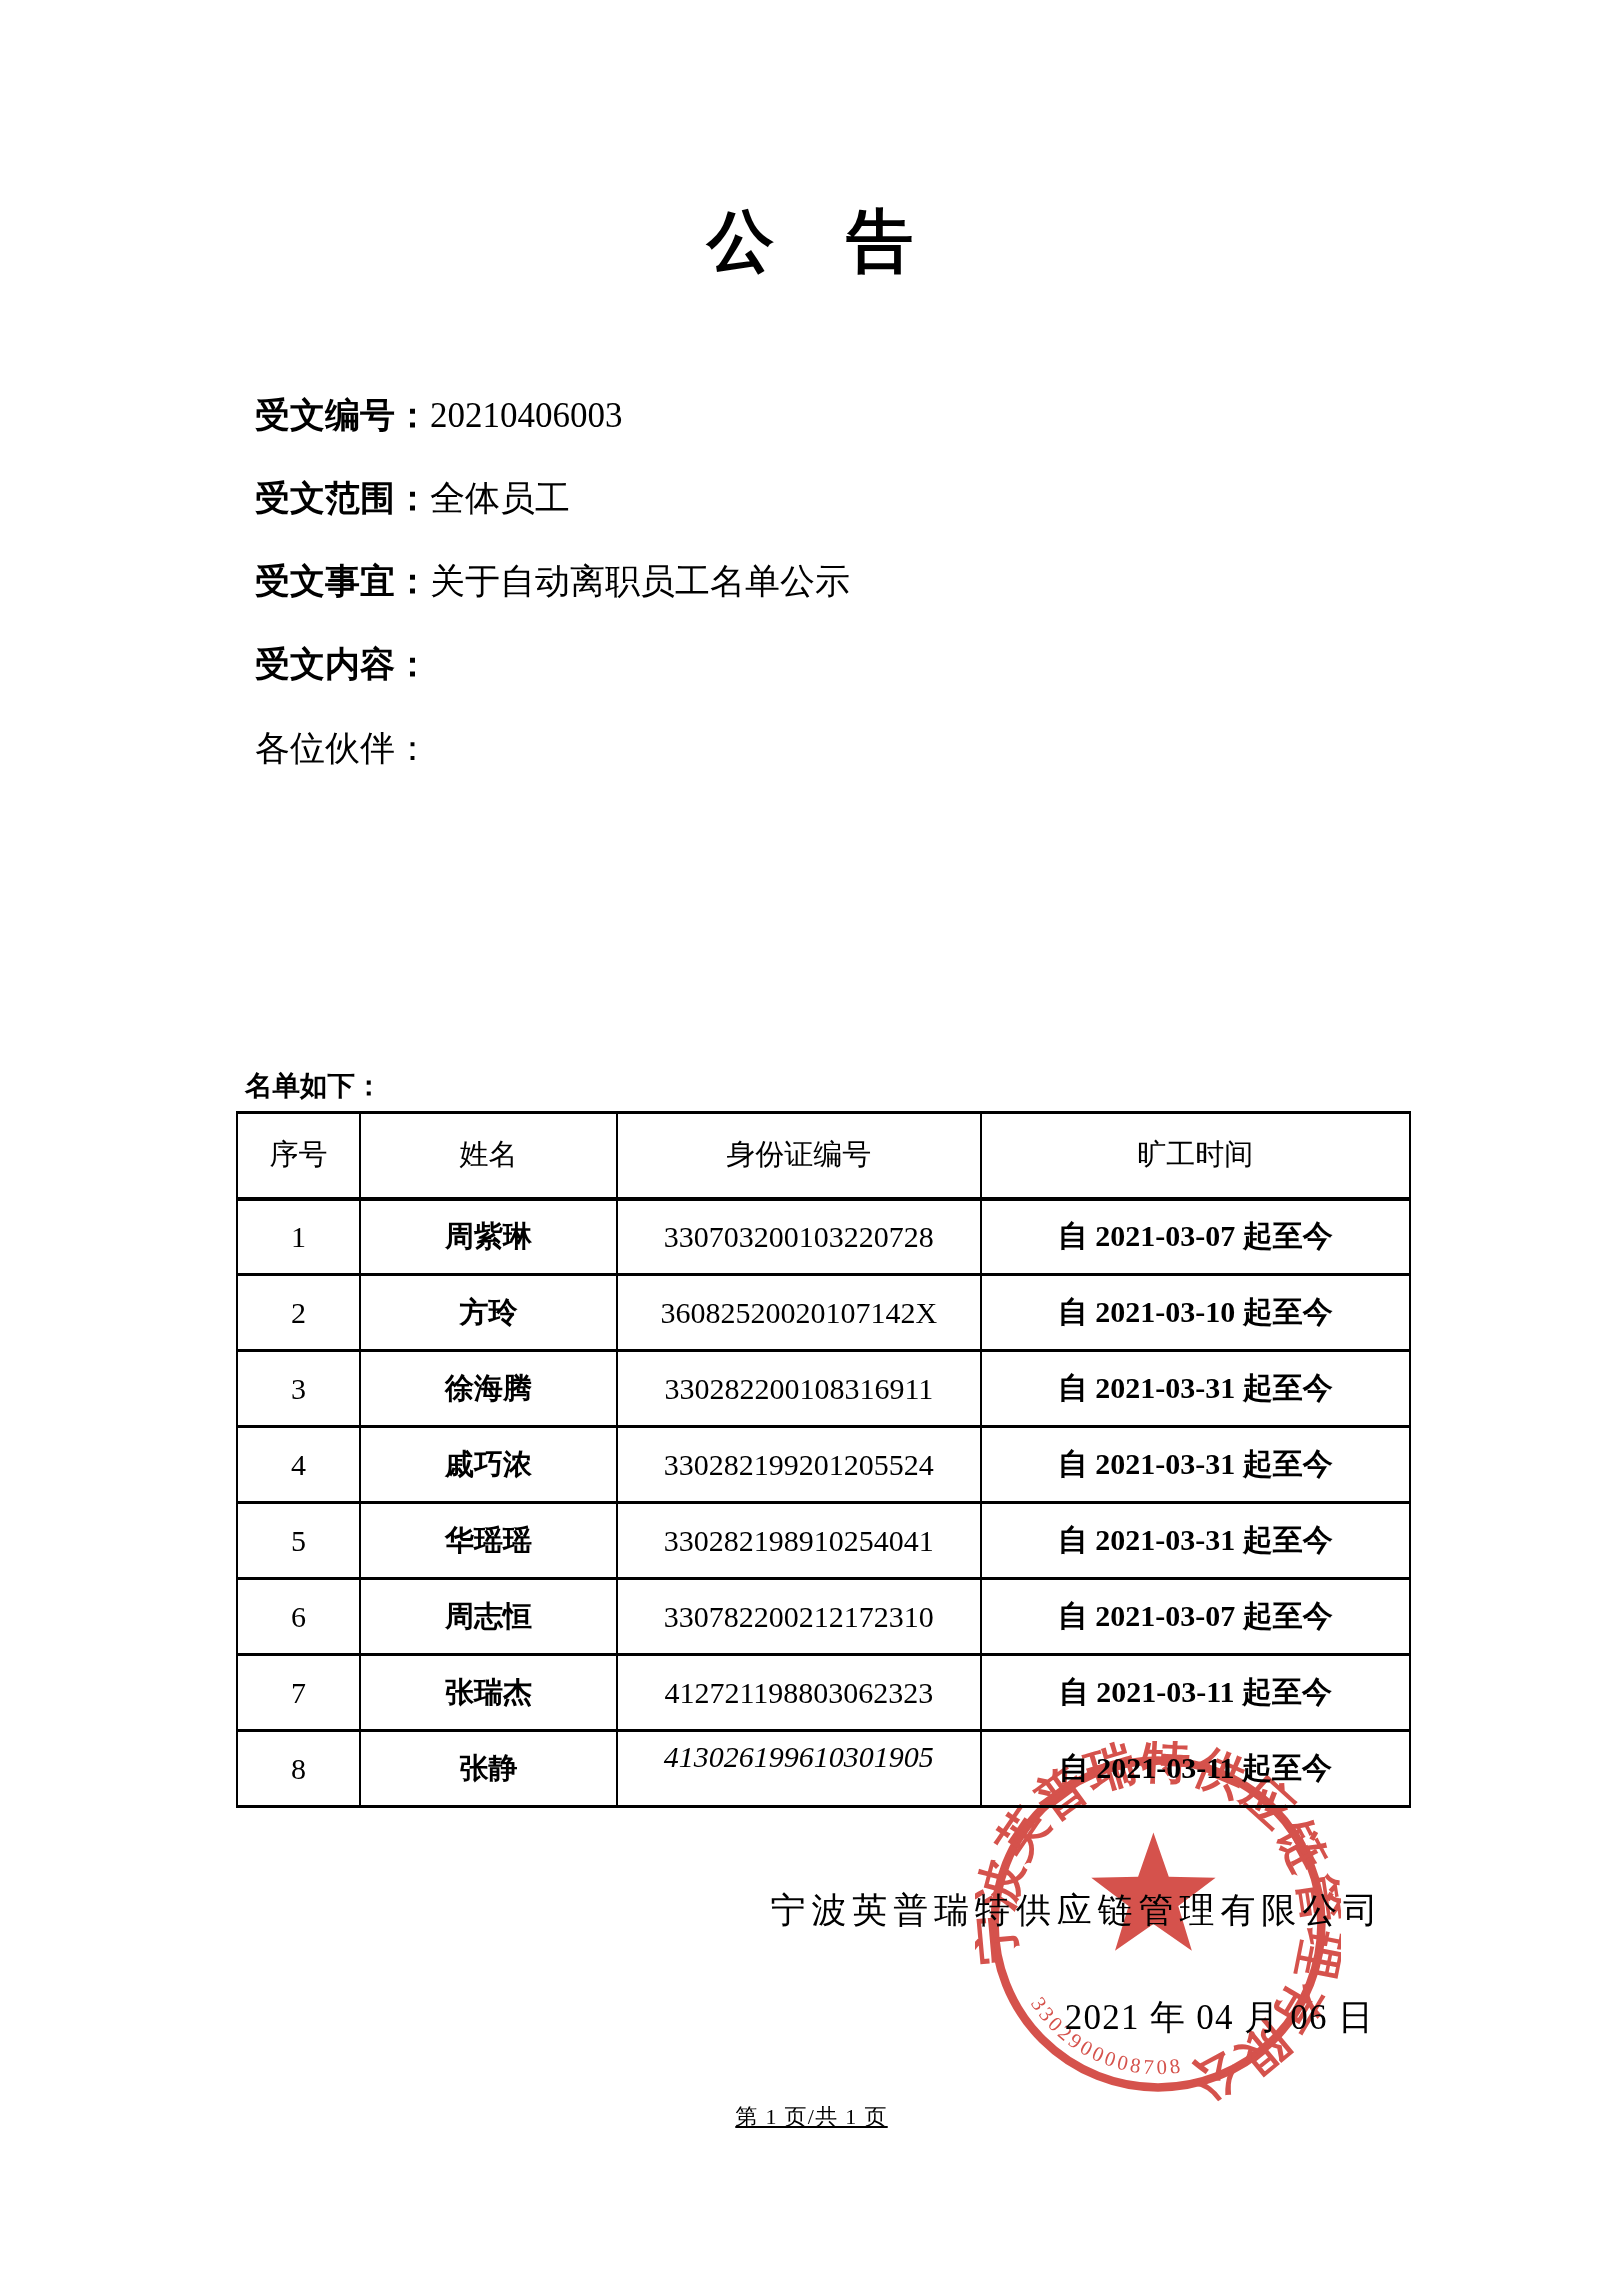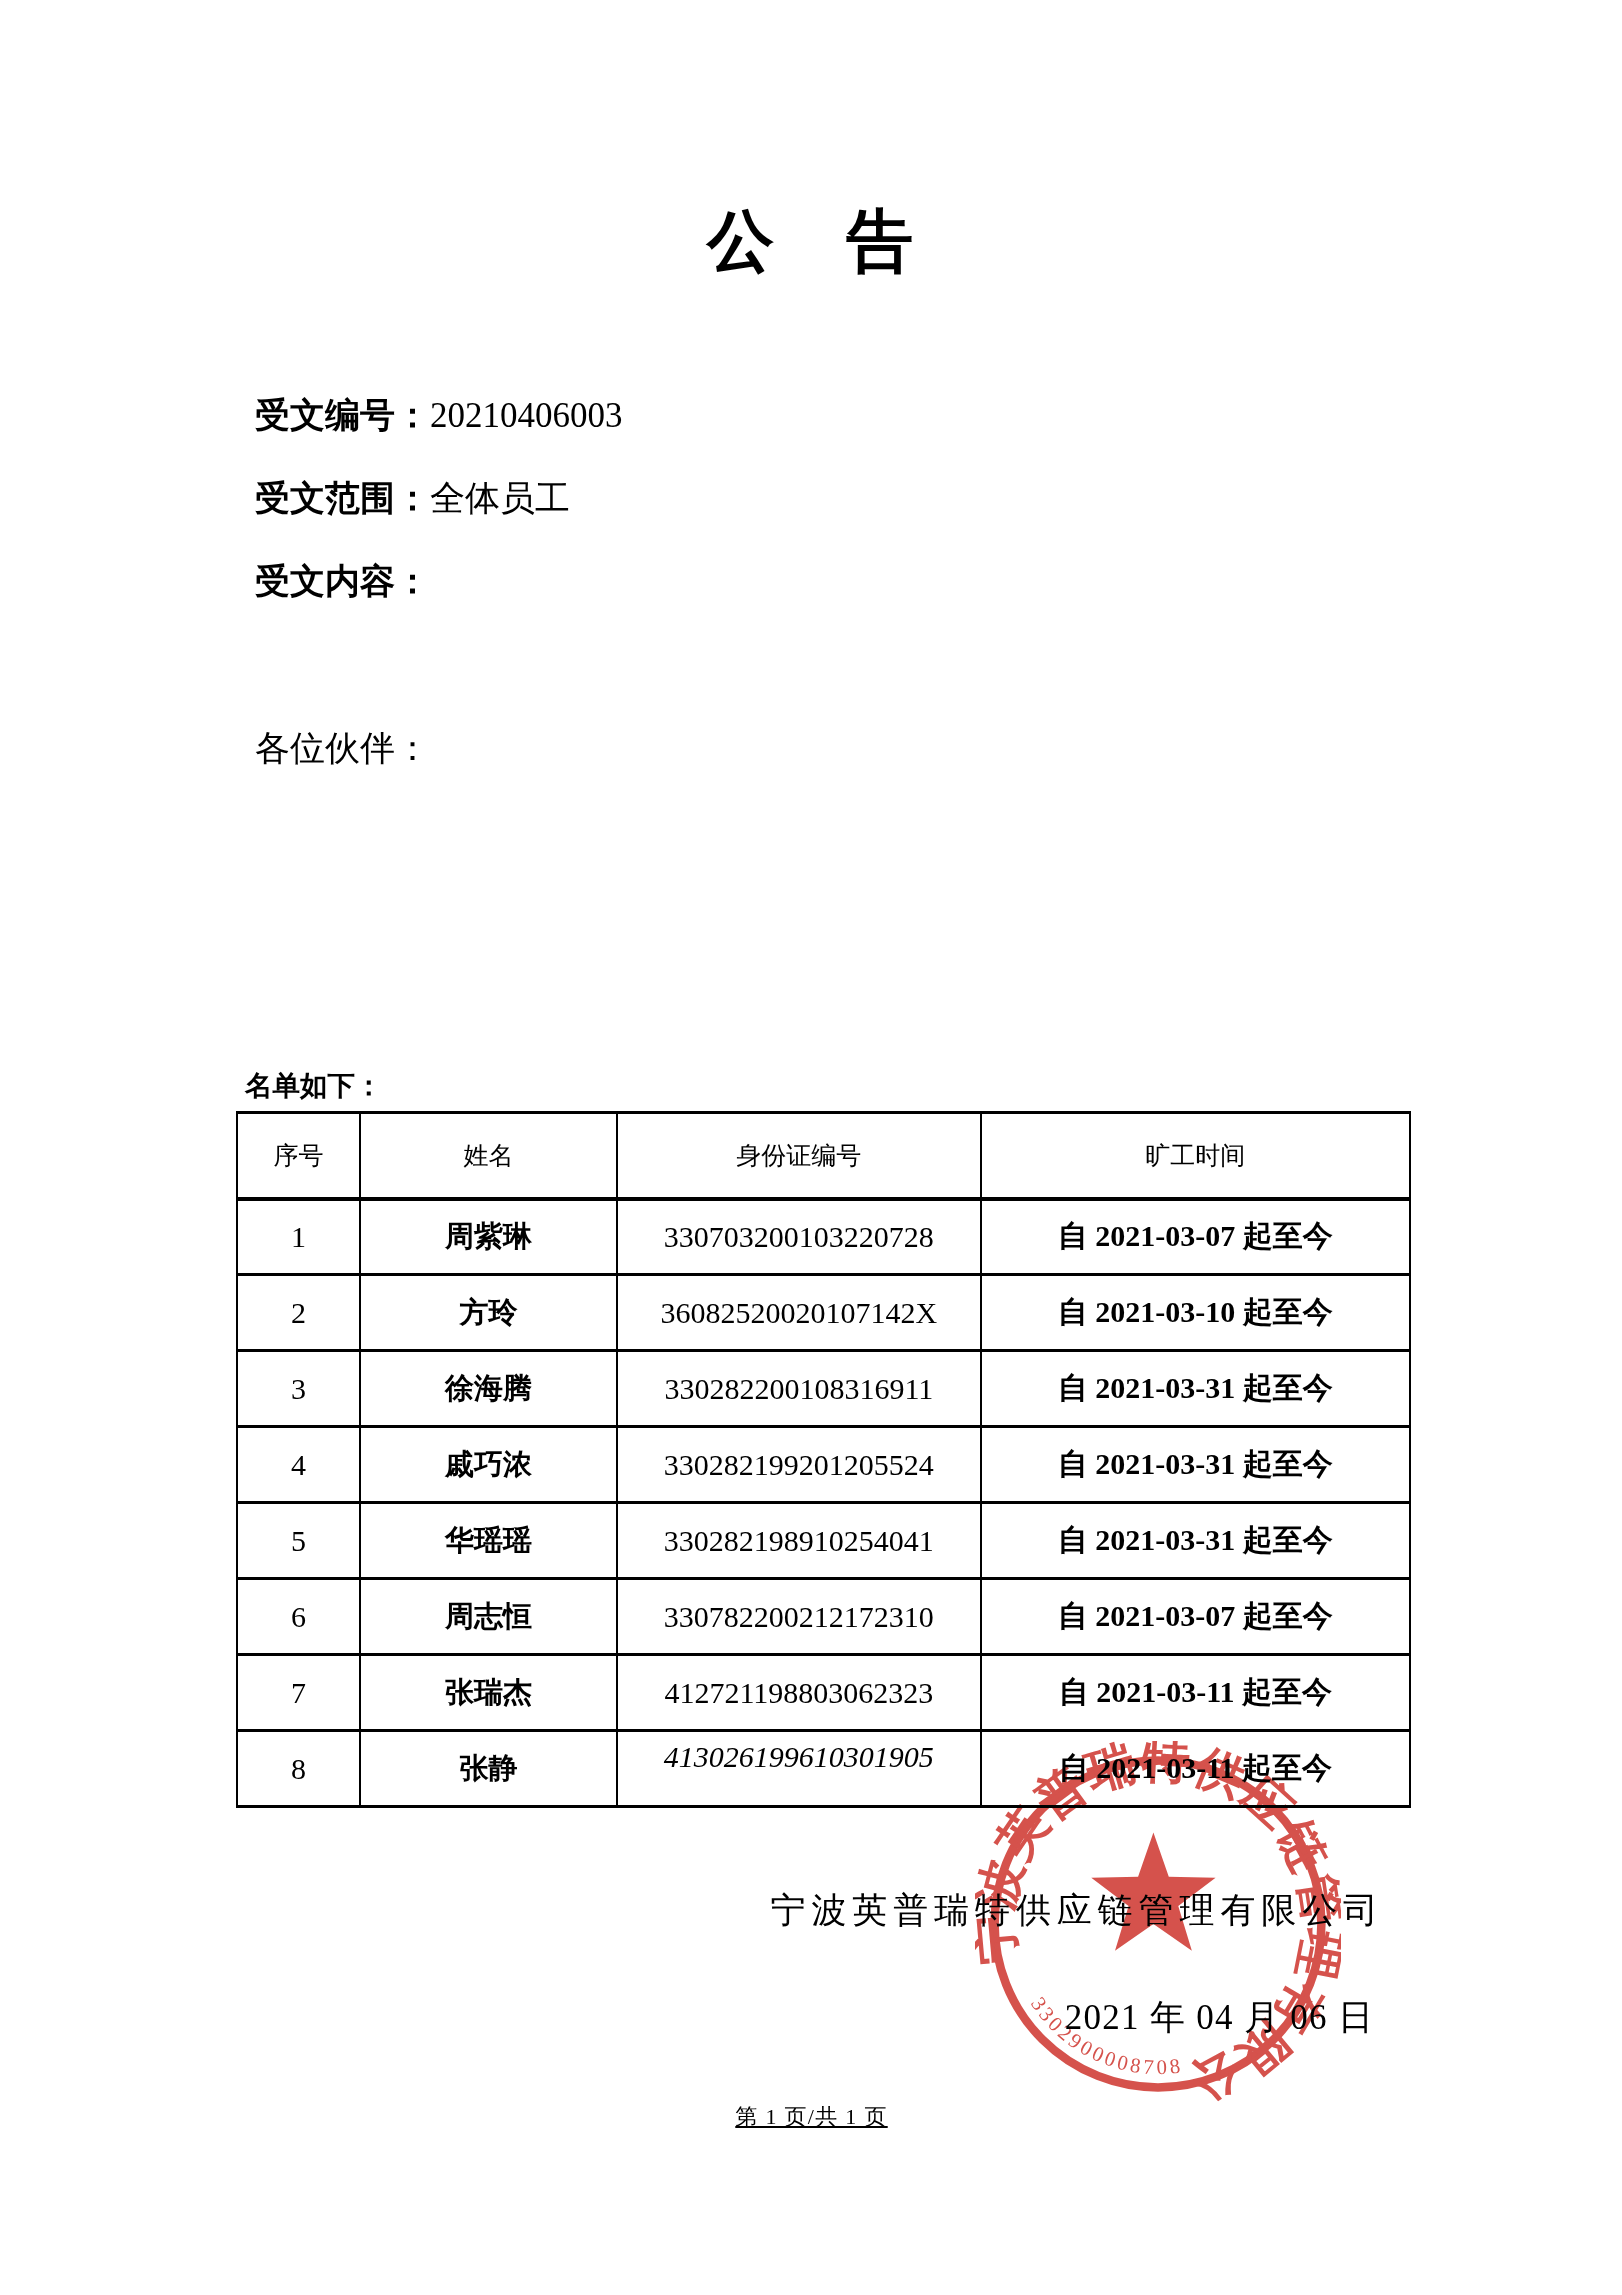--- a/index.html
+++ b/index.html
@@ -73,21 +73,21 @@
     border-top-width:3.3px;
     border-bottom-width:3.3px;
     text-align:center;
     vertical-align:middle;
     padding:0;
     font-weight:400;
   }
   table.roster thead tr{height:86px;}
   table.roster tbody tr{height:76px;}
   table.roster th{
-    font-size:25px;
+    font-size:29px;
     border-bottom-width:4.6px;
     margin-left:48px;
   }
   table.roster td{font-size:30px;}
   table.roster td:nth-child(2){font-weight:700;font-size:29px;}
   table.roster td:nth-child(4){font-weight:700;}
   table.roster tbody tr:nth-child(8) td:nth-child(3){
     vertical-align:top;
     padding-top:8px;
     font-style:italic;
@@ -135,20 +135,23 @@
 <div class="page">
 
   <div class="doc-title">公　告</div>
 
   <div class="meta-block">
     <div class="meta-line">
       <span class="meta-label">受文编号：</span><span class="meta-value">20210406003</span>
     </div>
     <div class="meta-line">
       <span class="meta-label">受文范围：</span><span class="meta-value">全体员工</span>
+    </div>
+    <div class="meta-line">
+      <span class="meta-label">受文事宜：</span><span class="meta-value">关于自动离职员工名单公示</span>
     </div>
     <div class="meta-line">
       <span class="meta-label">受文内容：</span><span class="meta-value"></span>
     </div>
   </div>
 
   <div class="salutation">各位伙伴：</div>
 
 
   <div class="list-label">名单如下：</div>

